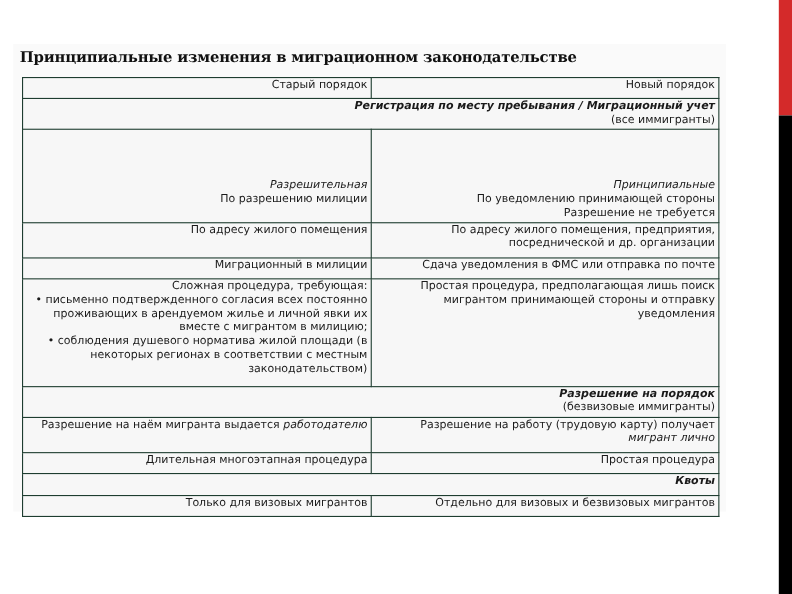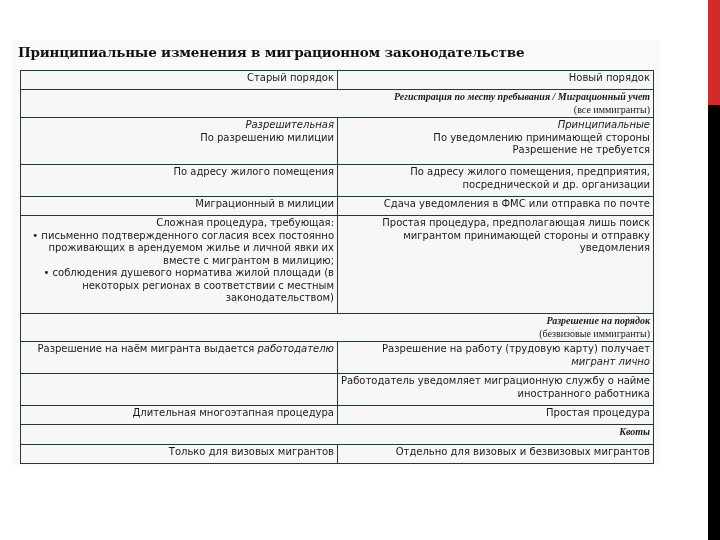--- a/index.html
+++ b/index.html
@@ -23,23 +23,23 @@
     border-collapse: collapse; table-layout: fixed;
     font-size: 10px; color: #1a1a1a; line-height: 12.5px;
   }
   table.cmp td, table.cmp th {
     border: 1px solid #1e3d30; padding: 1px 3px; vertical-align: top;
     background: #f7f7f7; font-weight: normal; text-align: right;
   }
   table.cmp col.c1 { width: 317px; }
   table.cmp col.c2 { width: 316px; }
   .hdr th { background: #f3fbf8; font-weight: bold; text-align: center; height: 16px; vertical-align: middle; }
-  .sect td { background: #f5fbf8; text-align: center; font-family: Liberation Serif, serif; }
+  .sect td { background: #f5fbf8; text-align: center; }
   .sect .s-title { font-weight: bold; font-style: italic; }
-  .it { font-style: italic; }
+  .it { font-style: italic; margin-top: 44px; }
   .r-118 td { height: 44px; }
   .r-164 td { height: 29px; margin-top: 12px; }
   .r-195 td { height: 16px; }
   .r-213 td { height: 95px; }
   .r-341 td { height: 29px; }
   .r-372 td { height: 29px; }
   .r-403 td { height: 16px; }
   .r-421 td { height: 17px; }
   .r-440 td { height: 16px; }
   .line { display: block; }
@@ -101,24 +101,20 @@
   <tr class="sect">
     <td colspan="2">
       <span class="s-title line">Разрешение на порядок</span>
       <span class="line">(безвизовые иммигранты)</span>
     </td>
   </tr>
   <tr class="r-341">
     <td><span>Разрешение на наём мигранта выдается </span><span class="it">работодателю</span></td>
     <td><span>Разрешение на работу (трудовую карту) получает </span><span class="it">мигрант лично</span></td>
   </tr>
-  <tr class="r-372">
-    <td><span></span></td>
-    <td><span>Работодатель уведомляет миграционную службу о найме иностранного работника</span></td>
-  </tr>
   <tr class="r-403">
     <td><span>Длительная многоэтапная процедура</span></td>
     <td><span>Простая процедура</span></td>
   </tr>
 
   <tr class="sect r-421">
     <td colspan="2"><span class="s-title">Квоты</span></td>
   </tr>
   <tr class="r-440">
     <td><span>Только для визовых мигрантов</span></td>

